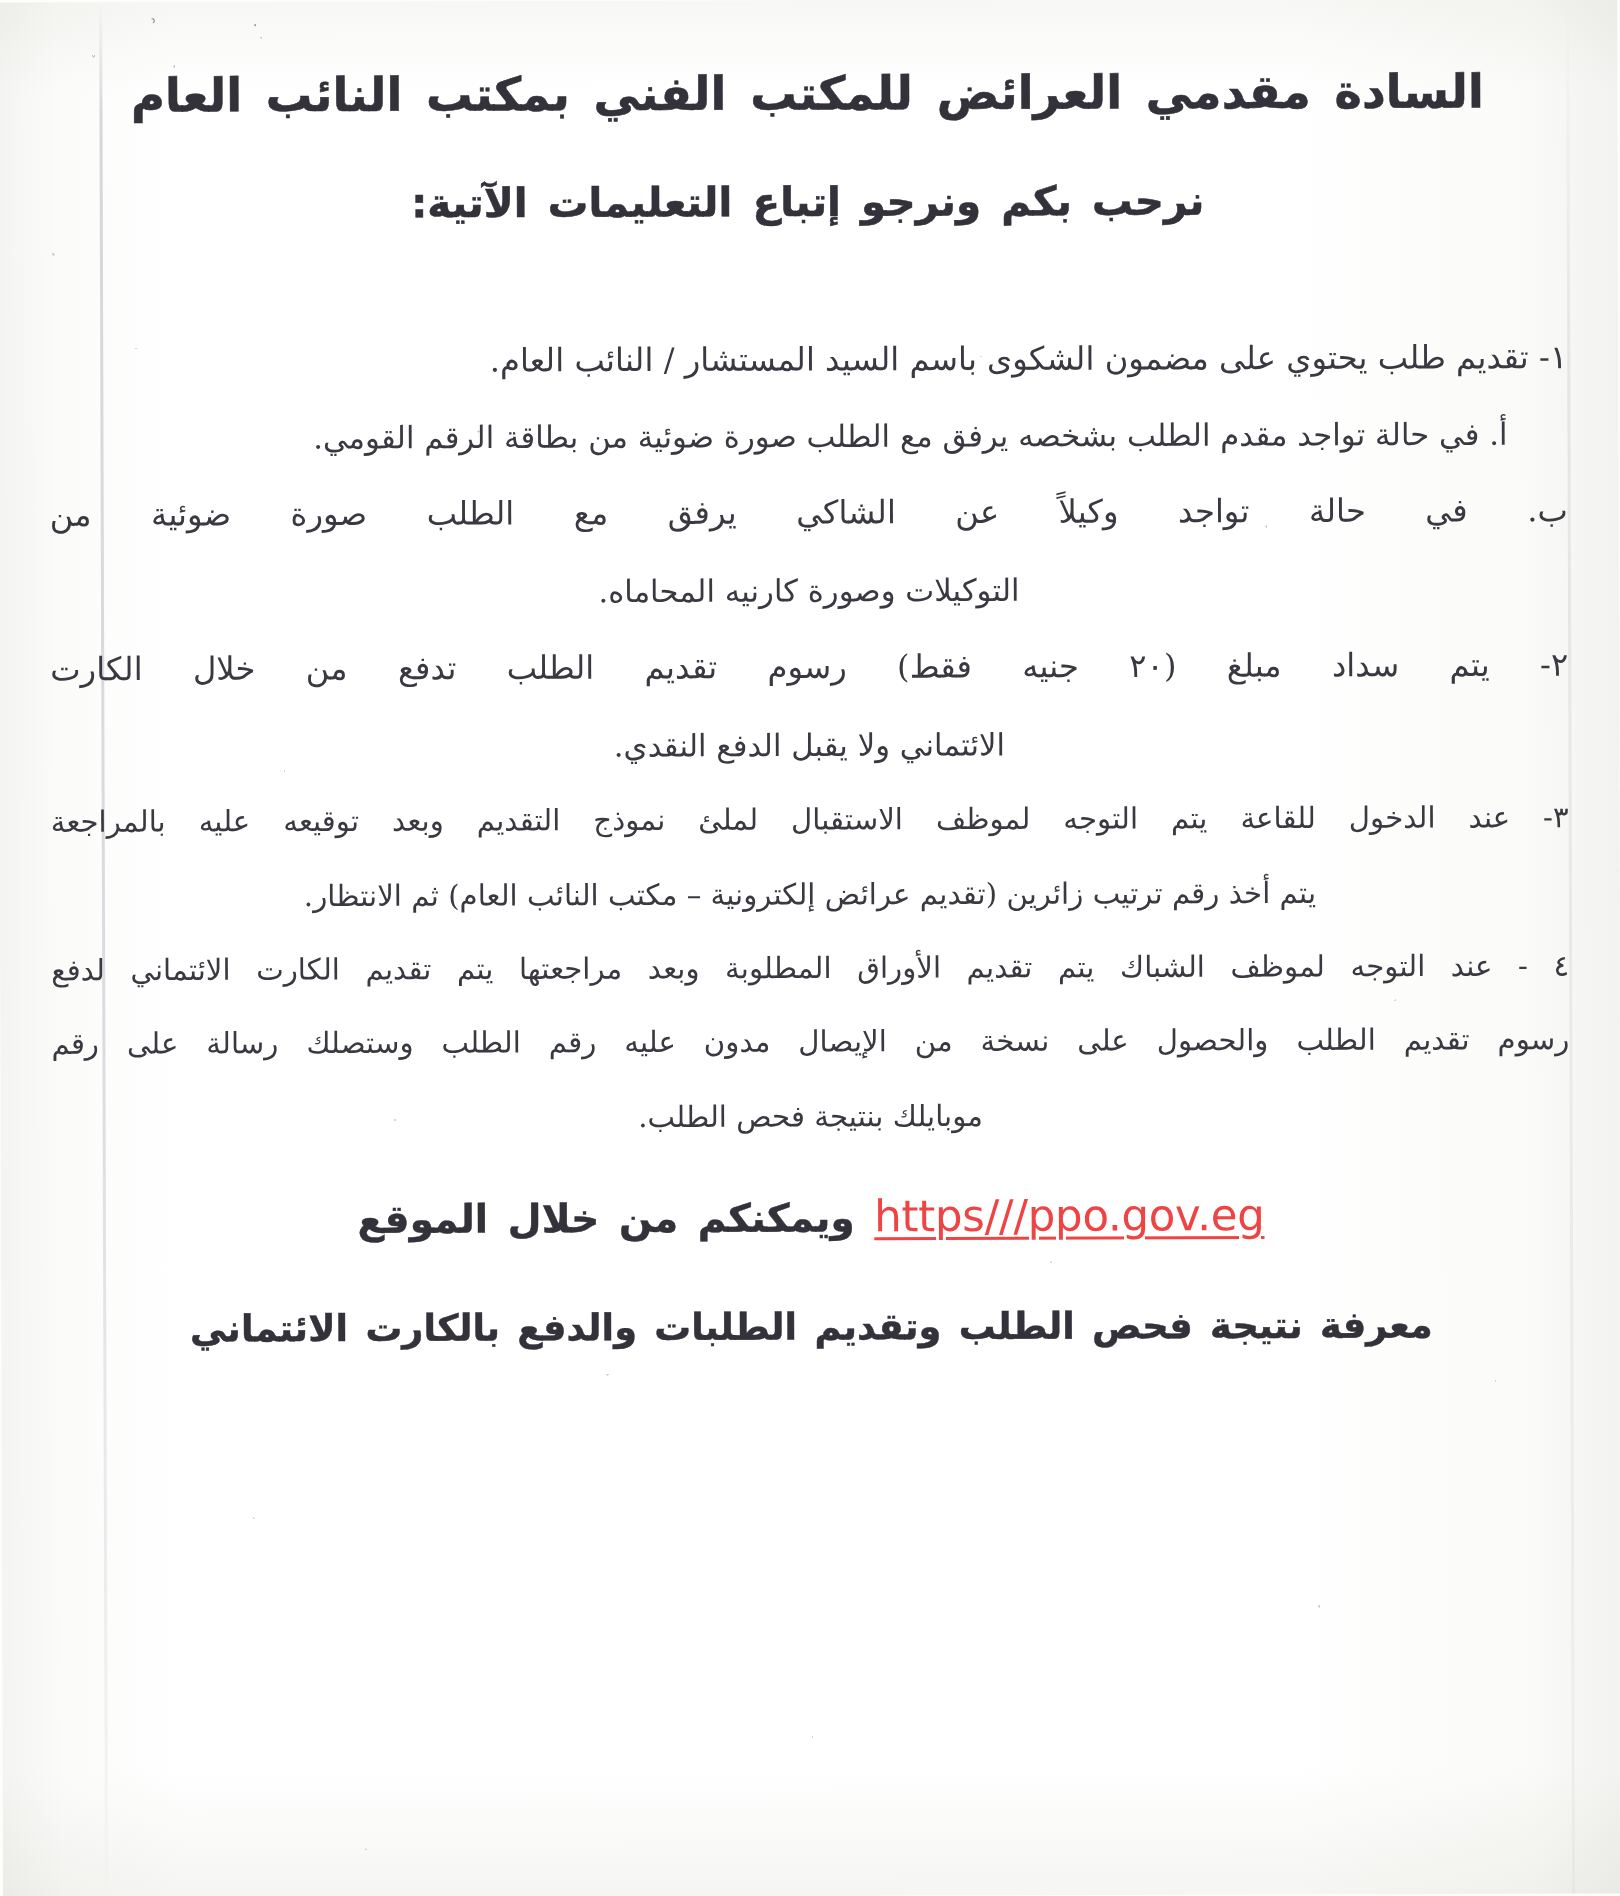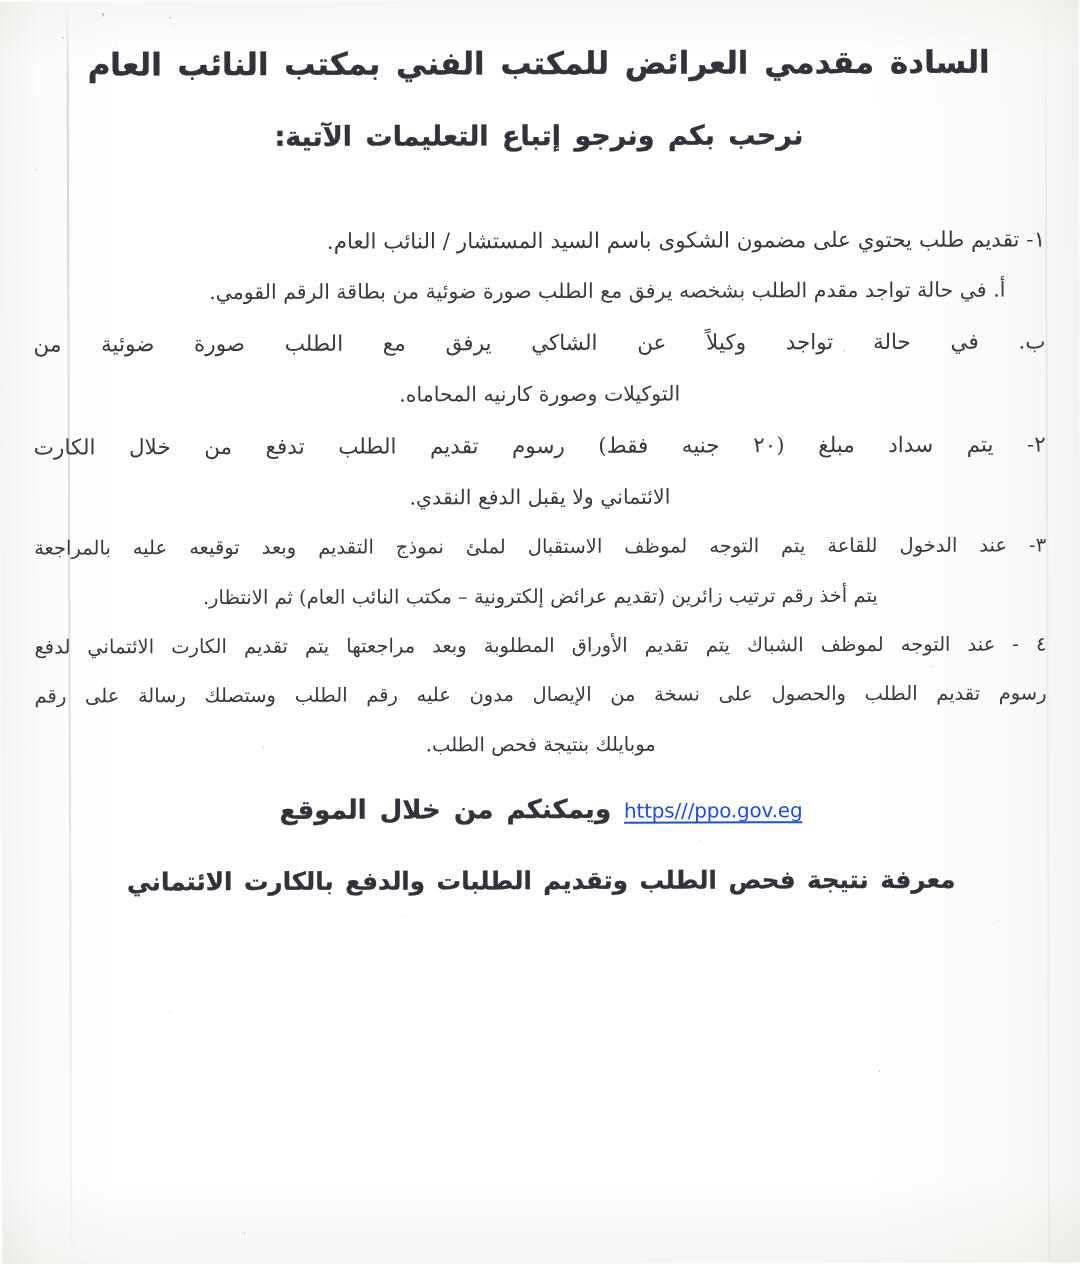--- a/index.html
+++ b/index.html
@@ -158,22 +158,22 @@
     word-spacing: 4px;
   }
   .site-url {
     font-family: "DejaVu Sans", "Liberation Sans", sans-serif;
     font-weight: normal;
     direction: ltr;
     display: inline-block;
     text-decoration: underline;
     text-underline-offset: 4px;
     text-decoration-thickness: 2px;
-    font-size: 20px;
-    color: #1d4ed8;
+    font-size: 29px;
+    color: #ef4444;
     -webkit-text-stroke: 0px;
     letter-spacing: -0.2px;
   }
   .footer-line-2 { font-size: 24.5px; word-spacing: 3px; }
 
   
   .skew-wrap {
     position: absolute;
     inset: 0;
     transform: rotate(-0.18deg);

